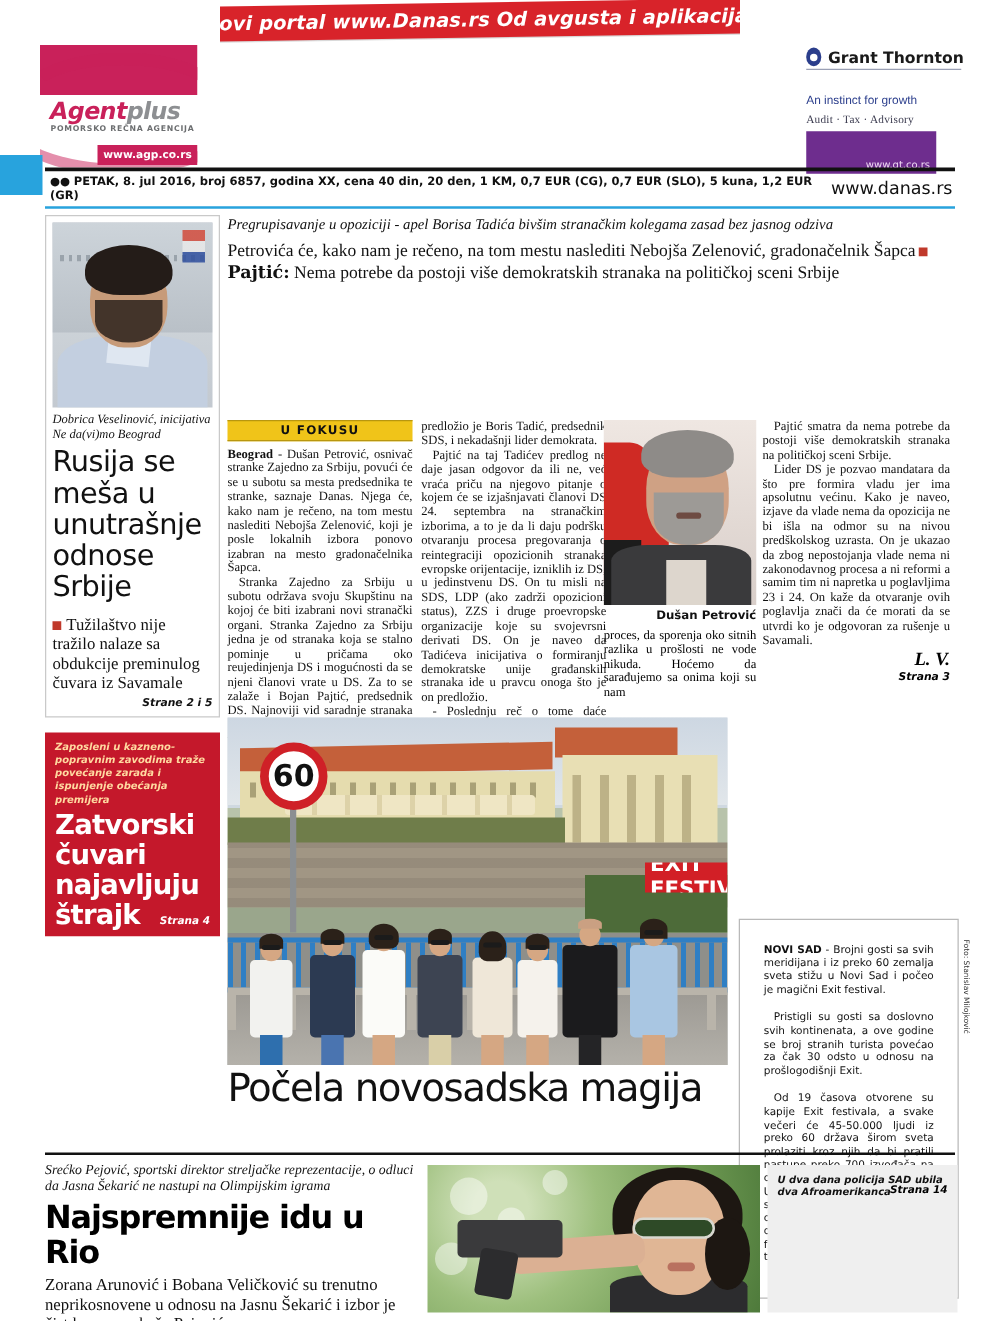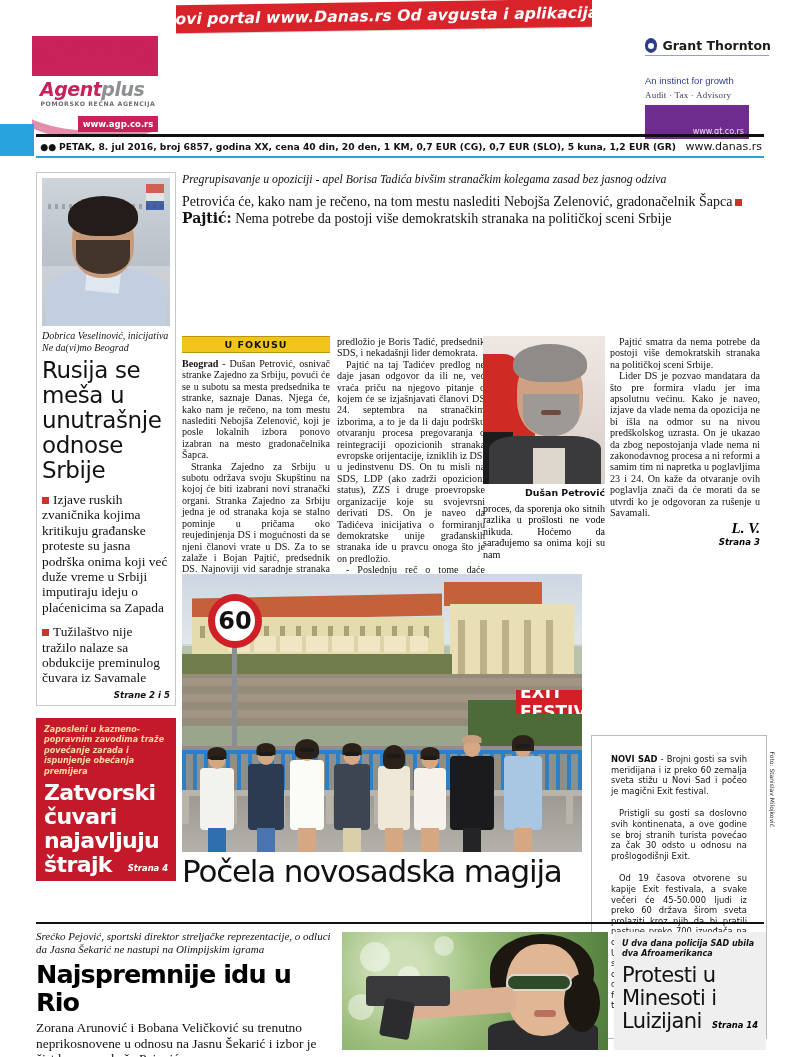--- a/index.html
+++ b/index.html
@@ -107,21 +107,21 @@
   
   .blue-sq { position:absolute; left:0px; top:124px; width:34px; height:32px; background:#28a3dd; }
   .dateline-wrap { position:absolute; left:36px; top:134px; width:728px; }
   .rule-thick { height:2.5px; background:#111; }
   .dateline {
     display:flex; justify-content:space-between; align-items:center;
     padding:3px 2px 3px 4px;
     font-family:"DejaVu Sans", sans-serif; font-size:9.2px; color:#111;
   }
   .dateline b { font-weight:bold; }
-  .dateline .site { font-size:11px; }
+  .dateline .site { font-size:14px; }
   .rule-blue { height:2.5px; background:#28a3dd; }
 
   
   .sidebar { position:absolute; left:36px; top:172px; width:140px; }
   .side-box { border:1px solid #c9c9c9; padding:5px; background:#fff; }
   .side-photo {
     width:128px; height:148px;
     background:
       radial-gradient(circle at 50% 38%, #6d5645 0 16%, transparent 17%),
       linear-gradient(#b8bec6, #cfd5da 45%, #c3c9d0);
@@ -450,23 +450,20 @@
         <div class="sp-body"></div>
         <div class="sp-collar"></div>
         <div class="sp-head"></div>
         <div class="sp-hair"></div>
         <div class="sp-beard"></div>
       </div>
       <div class="side-credit">Dobrica Veselinović, inicijativa Ne da(vi)mo Beograd</div>
       <div class="side-head">Rusija se meša u unutrašnje odnose Srbije</div>
 
       <div class="bullet-item">
-        <span class="sq"></span><span>Izjave ruskih zvaničnika kojima kritikuju građanske proteste su jasna podrška onima koji već duže vreme u Srbiji imputiraju ideju o plaćenicima sa Zapada</span>
-      </div>
-      <div class="bullet-item">
         <span class="sq"></span><span>Tužilaštvo nije tražilo nalaze sa obdukcije preminulog čuvara iz Savamale</span>
       </div>
       <div class="strana-i">Strane 2 i 5</div>
     </div>
 
     <div class="prison-box">
       <div class="pb-kicker">Zaposleni u kazneno-popravnim zavodima traže povećanje zarada i ispunjenje obećanja premijera</div>
       <div class="pb-title">Zatvorski čuvari najavljuju štrajk</div>
       <div class="pb-strana">Strana 4</div>
     </div>
@@ -628,17 +625,16 @@
     <div class="sh-sung"></div>
     <div class="sh-lips"></div>
     <div class="sh-arm"></div>
     <div class="sh-gun"></div>
     <div class="sh-gun2"></div>
 
   </div>
 
   <div class="minn">
     <div class="mn-kicker">U dva dana policija SAD ubila dva Afroamerikanca</div>
-    <div class="mn-head">Protesti u Minesoti i Luizijani</div>
     <div class="mn-strana">Strana 14</div>
   </div>
 
 </div>
 
 </body></html>

